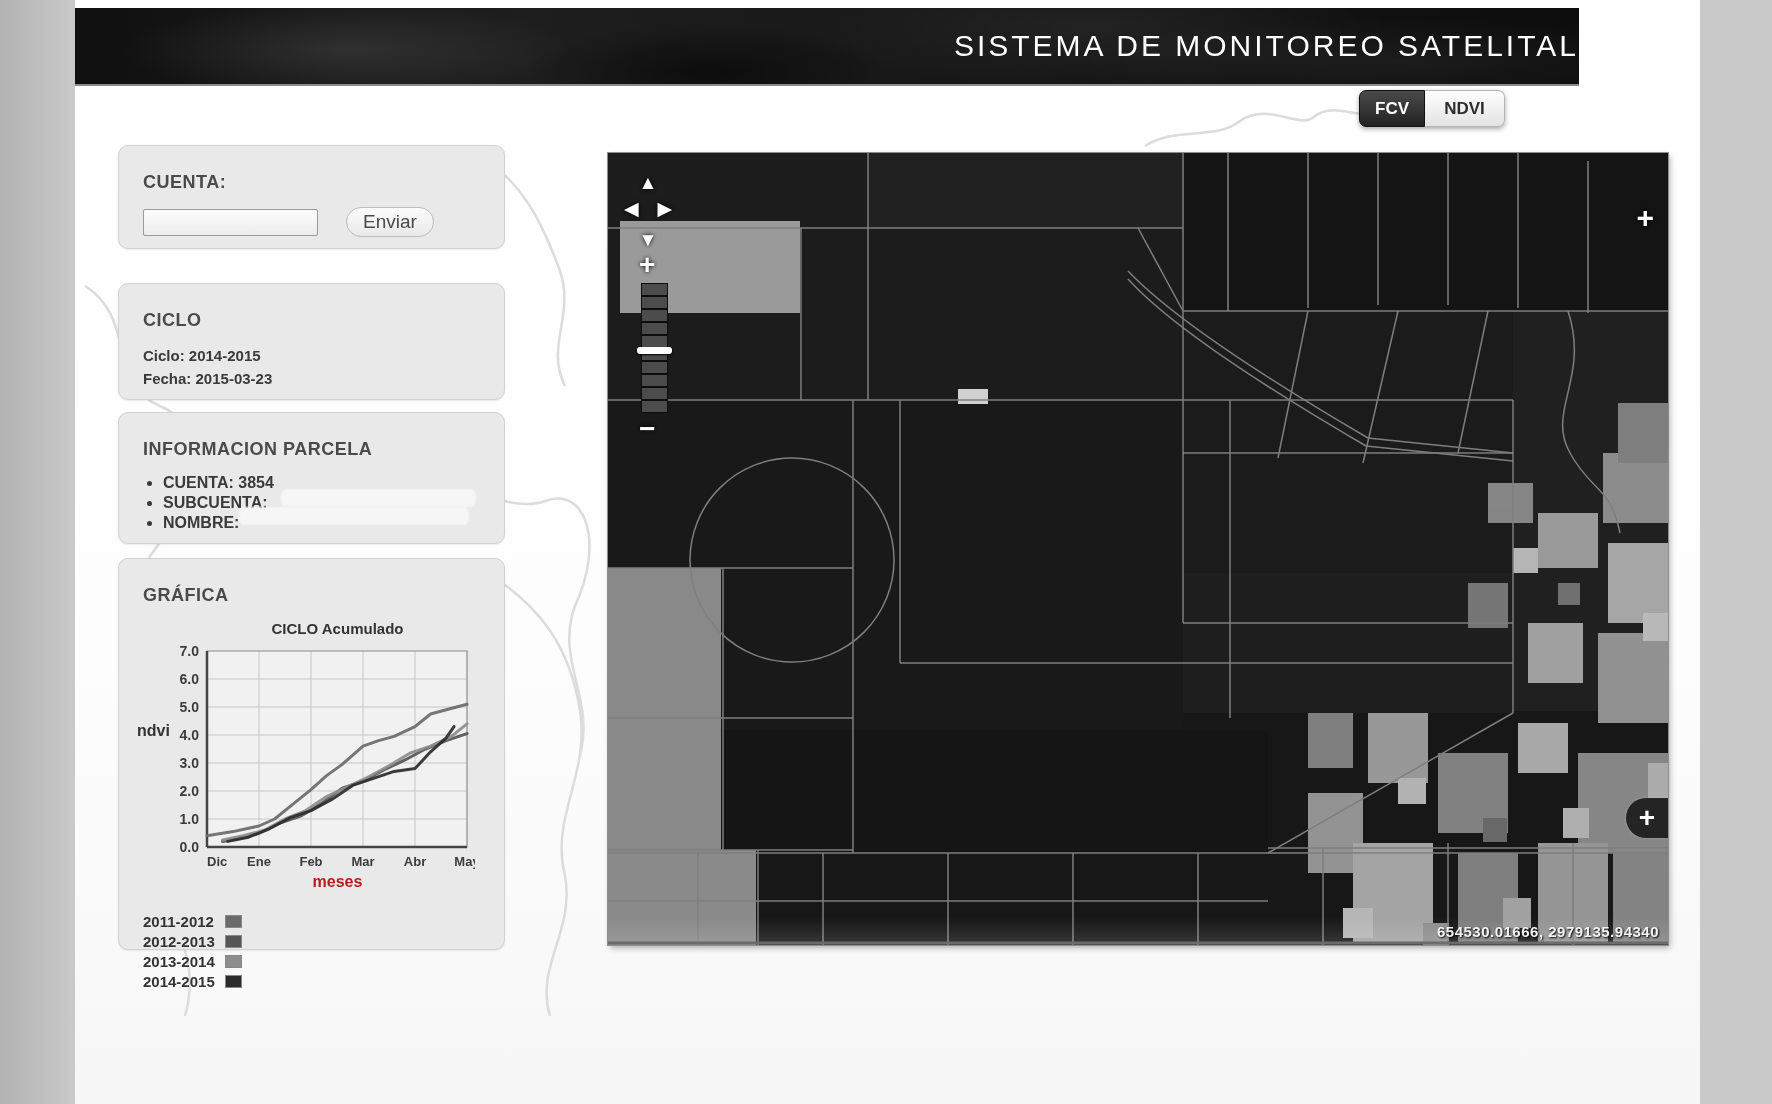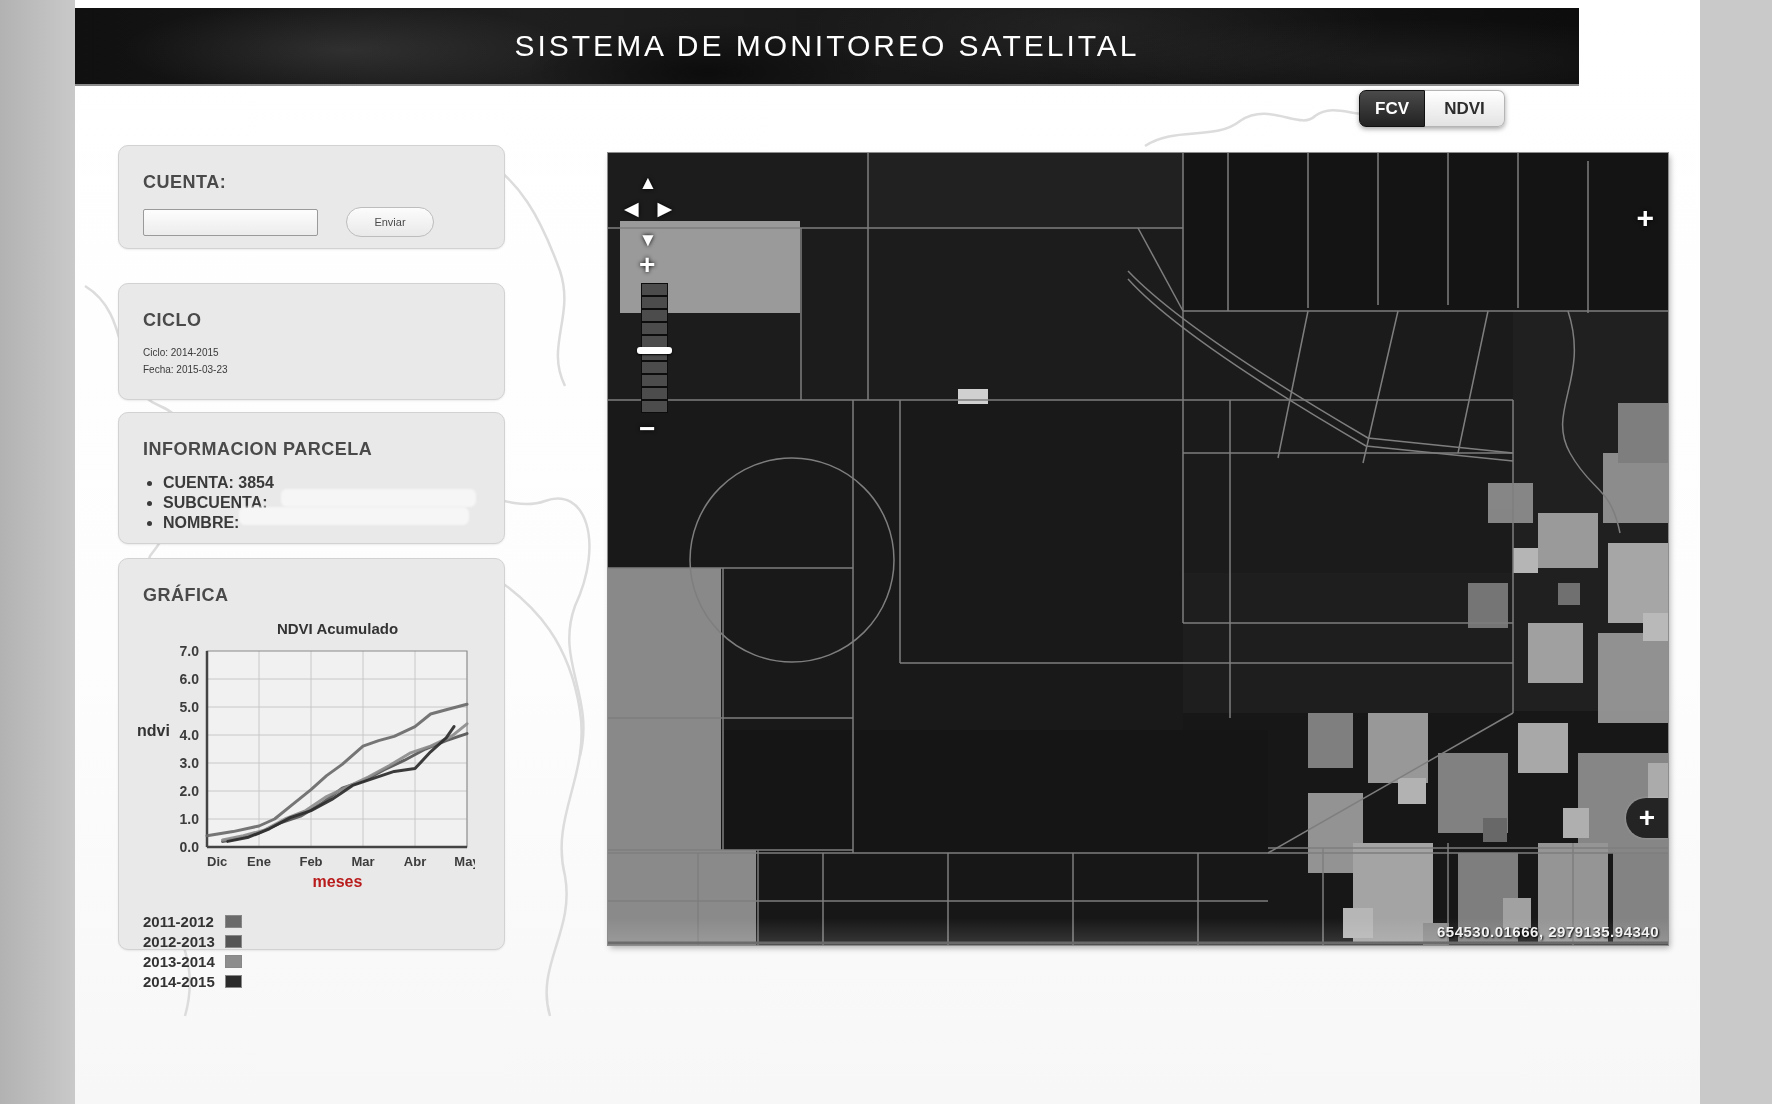--- a/index.html
+++ b/index.html
@@ -11,21 +11,21 @@
   .bg-contours { position:absolute; left:75px; top:86px; pointer-events:none; }
 
   
   .header { position:absolute; left:75px; top:8px; width:1504px; height:78px;
       background:
         radial-gradient(ellipse 320px 70px at 18% 55%, rgba(255,255,255,.10), transparent 70%),
         radial-gradient(ellipse 420px 90px at 68% 25%, rgba(255,255,255,.06), transparent 70%),
         radial-gradient(ellipse 260px 70px at 42% 85%, rgba(0,0,0,.55), transparent 70%),
         radial-gradient(ellipse 500px 60px at 88% 70%, rgba(255,255,255,.05), transparent 70%),
         linear-gradient(90deg,#101010 0,#1e1e1e 30%,#161616 62%,#0d0d0d 100%);
-      border-bottom:2px solid #8b8b8b; display:flex; align-items:center; justify-content:center; }
+      border-bottom:2px solid #8b8b8b; display:flex; align-items:center; justify-content:flex-end; }
   .header h1 { color:#fff; font-size:30px; font-weight:400; letter-spacing:3px; }
 
   
   .view-toggle { position:absolute; left:1323px; top:90px; display:flex;
       box-shadow:0 2px 5px rgba(0,0,0,.35); border-radius:7px;margin-left:36px; }
   .tog { height:37px; display:flex; align-items:center; justify-content:center;
       font-size:17px; font-weight:bold; cursor:pointer; }
   .tog.fcv { width:66px; background:linear-gradient(#4a4a4a,#222); color:#fff;
       border:1px solid #111; border-radius:7px 0 0 7px; }
   .tog.ndvi { width:80px; background:linear-gradient(#ffffff,#e3e3e3); color:#2d2d2d;
@@ -34,23 +34,23 @@
   
   .panel { position:absolute; left:118px; width:387px; background:#e9e9e9;
       border:1px solid #d2d2d2; border-radius:10px; box-shadow:0 1px 2px rgba(0,0,0,.08);
       padding:26px 24px; color:#3a3a3a; }
   .panel h2 { font-size:18px; font-weight:bold; color:#4a4a4a; letter-spacing:.5px; }
   .p-cuenta { top:145px; height:104px; }
   .cuenta-row { display:flex; align-items:center; margin-top:14px; gap:28px; }
   .cuenta-input { width:175px; height:27px; border:1px solid #9a9a9a;
       background:linear-gradient(#fdfdfd,#ececec); border-radius:2px; padding:0 6px; font-size:14px; }
   .btn-enviar { width:88px; height:30px; border:1px solid #bdbdbd; border-radius:15px;
-      background:linear-gradient(#fcfcfc,#e9e9e9); color:#4a4a4a; font-size:11px; cursor:pointer; }
+      background:linear-gradient(#fcfcfc,#e9e9e9); color:#4a4a4a; font-size:19px; cursor:pointer; }
   .p-ciclo { top:283px; height:117px; }
-  .p-ciclo .line { font-size:10px; font-weight:normal; margin-top:6px; }
+  .p-ciclo .line { font-size:15px; font-weight:bold; margin-top:6px; }
   .p-ciclo .line:first-of-type { margin-top:16px; }
   .p-parcela { top:412px; height:132px; }
   .p-parcela ul { margin:14px 0 0 20px; }
   .p-parcela li { font-size:16px; font-weight:bold; margin-bottom:2px; }
   .redact { position:absolute; background:#f6f6f6; border-radius:6px; filter:blur(1px); }
 
   
   .p-grafica { top:558px; height:392px; }
   .chart-wrap { position:relative; margin-top:14px; }
   .chart-title { text-align:center; font-size:15px; font-weight:bold; color:#333;
@@ -140,21 +140,21 @@
       <li>SUBCUENTA:</li>
       <li>NOMBRE:</li>
     </ul>
     <div class="redact" style="left:162px; top:76px; width:195px; height:18px;"></div>
     <div class="redact" style="left:120px; top:94px; width:230px; height:18px;"></div>
   </div>
 
   <div class="panel p-grafica">
     <h2>GRÁFICA</h2>
     <div class="chart-wrap">
-      <div class="chart-title">NDVI Acumulado</div>
+      <div class="chart-title">CICLO Acumulado</div>
       <div class="ylab">ndvi</div>
       <svg id="chart-svg" width="332" height="232">
           <rect x="64" y="12" width="260" height="196" fill="#f1f1f1"></rect>
           <line x1="64" x2="324" y1="180" y2="180" stroke="#c8c8c8" stroke-width="1"></line>
           <line x1="64" x2="324" y1="152" y2="152" stroke="#c8c8c8" stroke-width="1"></line>
           <line x1="64" x2="324" y1="124" y2="124" stroke="#c8c8c8" stroke-width="1"></line>
           <line x1="64" x2="324" y1="96" y2="96" stroke="#c8c8c8" stroke-width="1"></line>
           <line x1="64" x2="324" y1="68" y2="68" stroke="#c8c8c8" stroke-width="1"></line>
           <line x1="64" x2="324" y1="40" y2="40" stroke="#c8c8c8" stroke-width="1"></line>
           <line x1="116" x2="116" y1="12" y2="208" stroke="#c8c8c8" stroke-width="1"></line>

